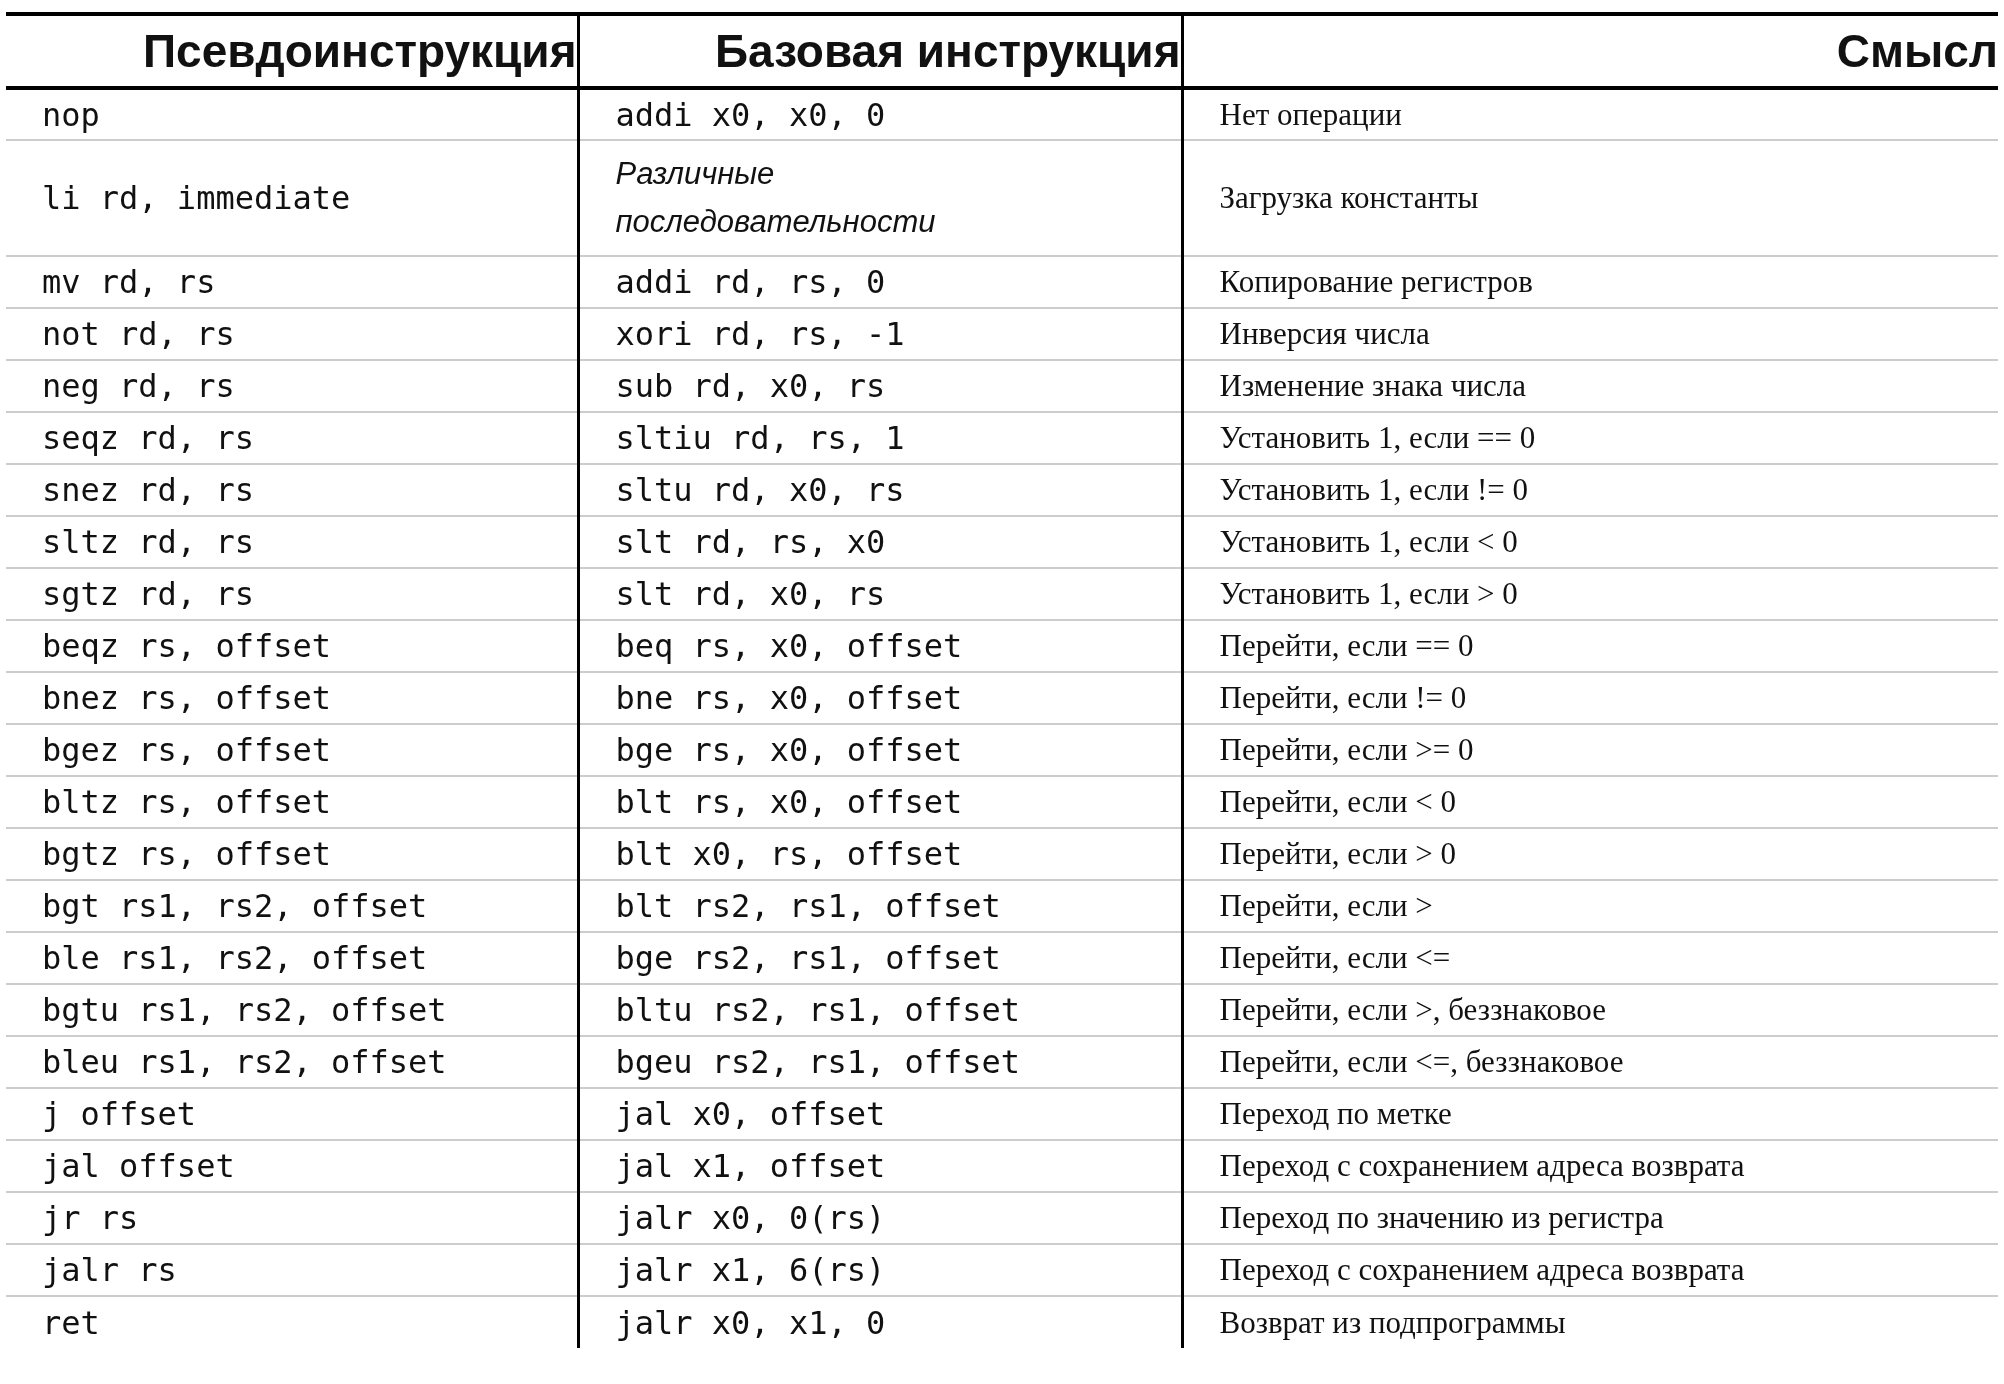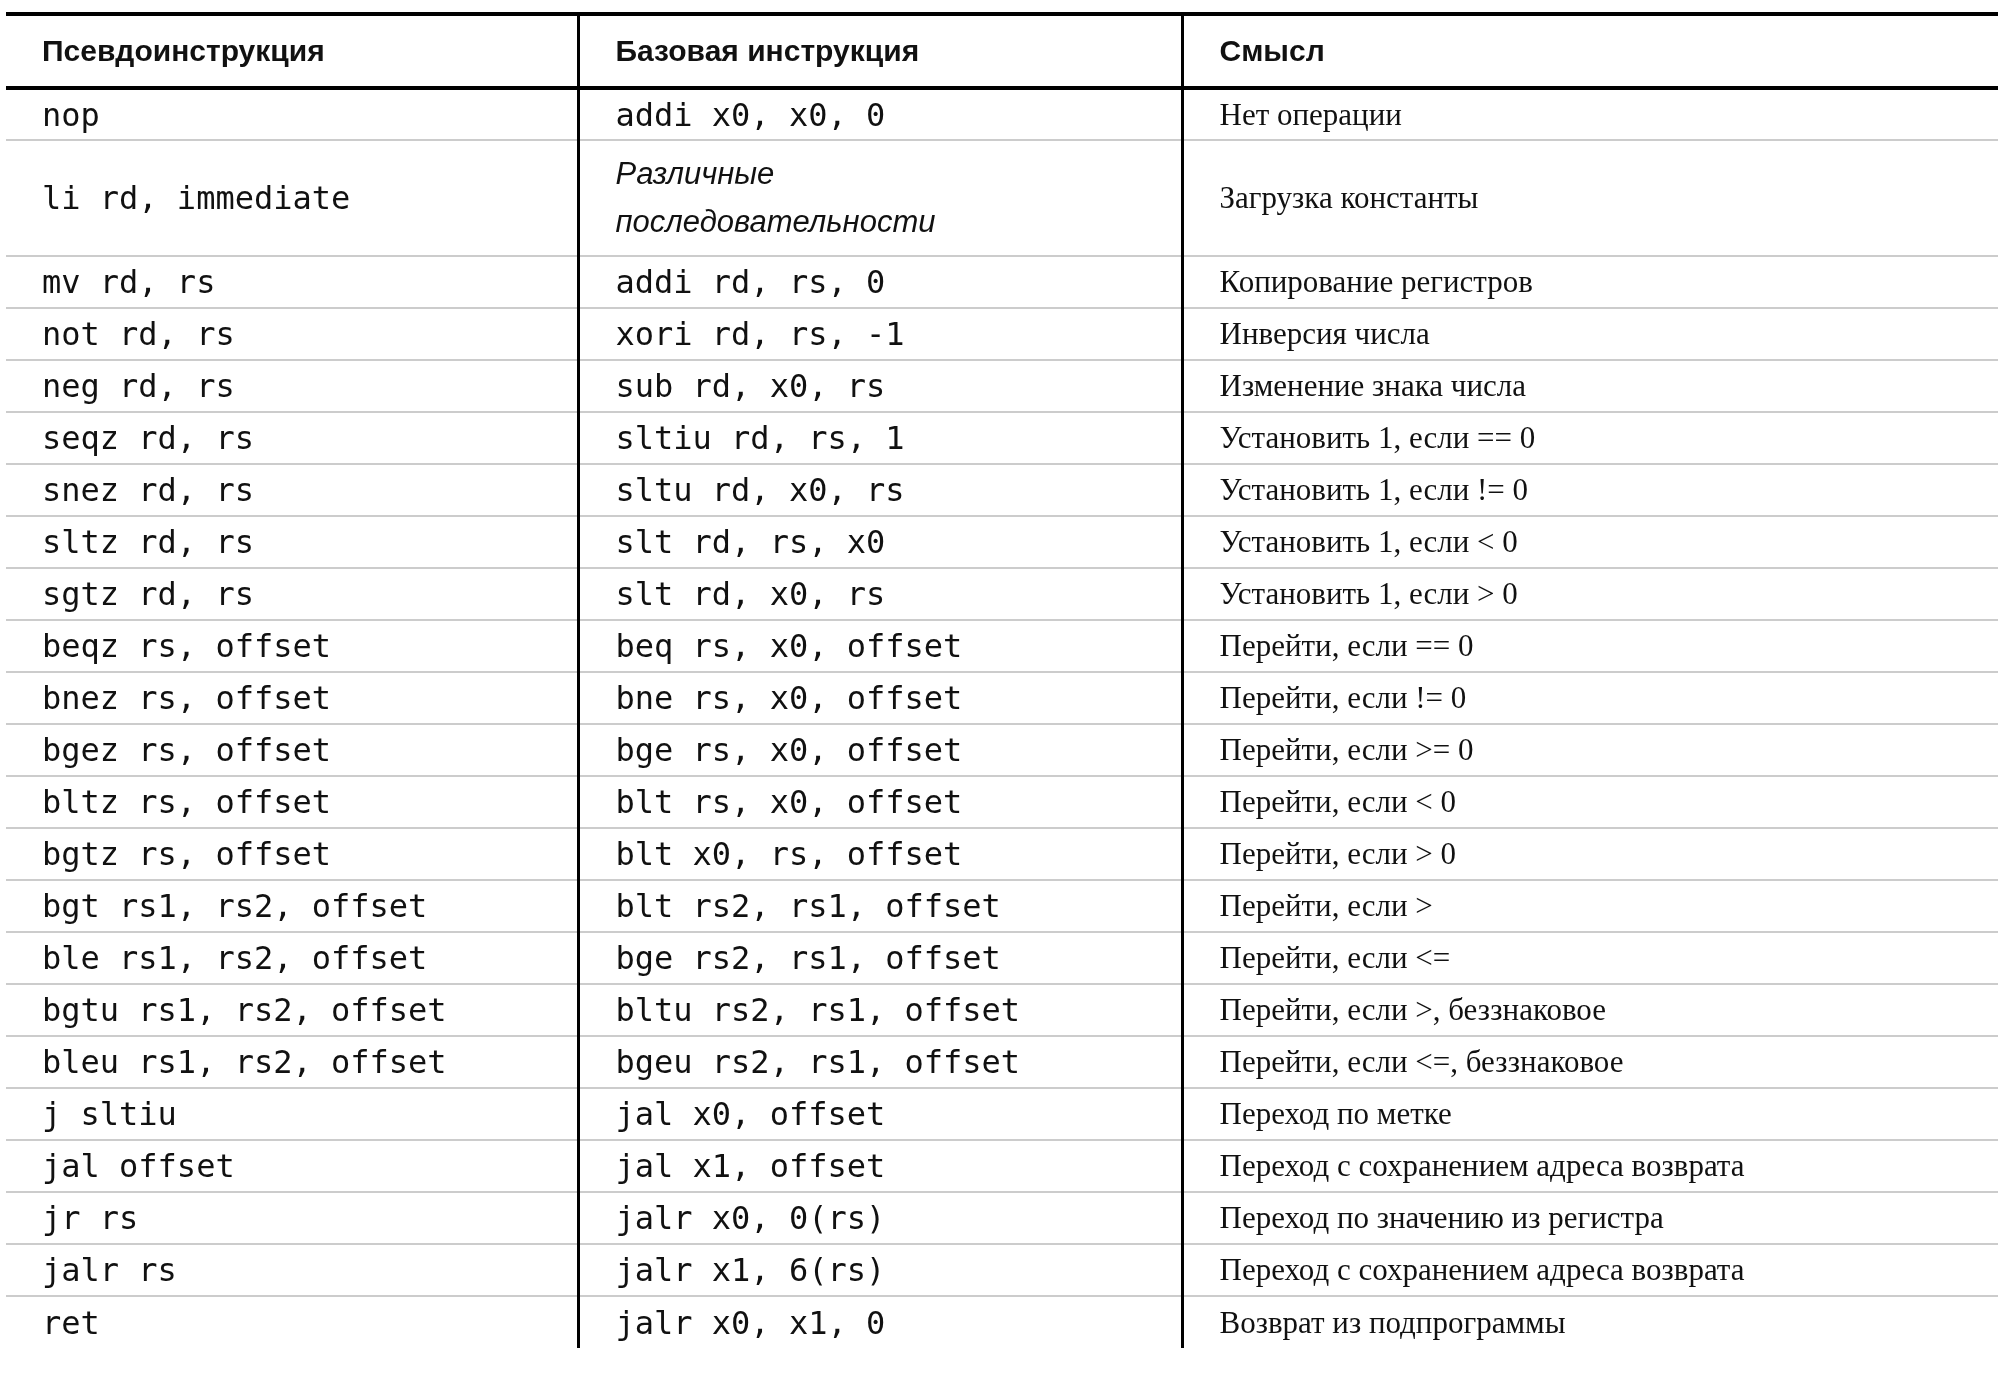--- a/index.html
+++ b/index.html
@@ -25,24 +25,24 @@
   }
   col.c1 { width: 572px; }
   col.c2 { width: 604px; }
   col.c3 { width: 816px; }
 
   thead tr {
     border-bottom: 4px solid #000000;
     height: 74px;
   }
   th {
-    text-align: left;
+    text-align: right;
     font-family: "Liberation Sans", sans-serif;
     font-weight: bold;
-    font-size: 30px;
+    font-size: 46px;
     padding: 0 0 0 36px;
     vertical-align: middle;
   }
   tbody tr {
     height: 52px;
     border-top: 2px solid #cccccc;
   }
   tbody tr:first-child { border-top: none; }
   tbody tr.tall { height: 116px; margin-top: 40px; }
 
@@ -174,21 +174,21 @@
           <td class="cell-pseudo mono">bgtu rs1, rs2, offset</td>
           <td class="cell-base vline mono">bltu rs2, rs1, offset</td>
           <td class="cell-meaning vline sans">Перейти, если &gt;, беззнаковое</td>
         </tr>
         <tr>
           <td class="cell-pseudo mono">bleu rs1, rs2, offset</td>
           <td class="cell-base vline mono">bgeu rs2, rs1, offset</td>
           <td class="cell-meaning vline sans">Перейти, если &lt;=, беззнаковое</td>
         </tr>
         <tr>
-          <td class="cell-pseudo mono">j sltiu</td>
+          <td class="cell-pseudo mono">j offset</td>
           <td class="cell-base vline mono">jal x0, offset</td>
           <td class="cell-meaning vline sans">Переход по метке</td>
         </tr>
         <tr>
           <td class="cell-pseudo mono">jal offset</td>
           <td class="cell-base vline mono">jal x1, offset</td>
           <td class="cell-meaning vline sans">Переход с сохранением адреса возврата</td>
         </tr>
         <tr>
           <td class="cell-pseudo mono">jr rs</td>

